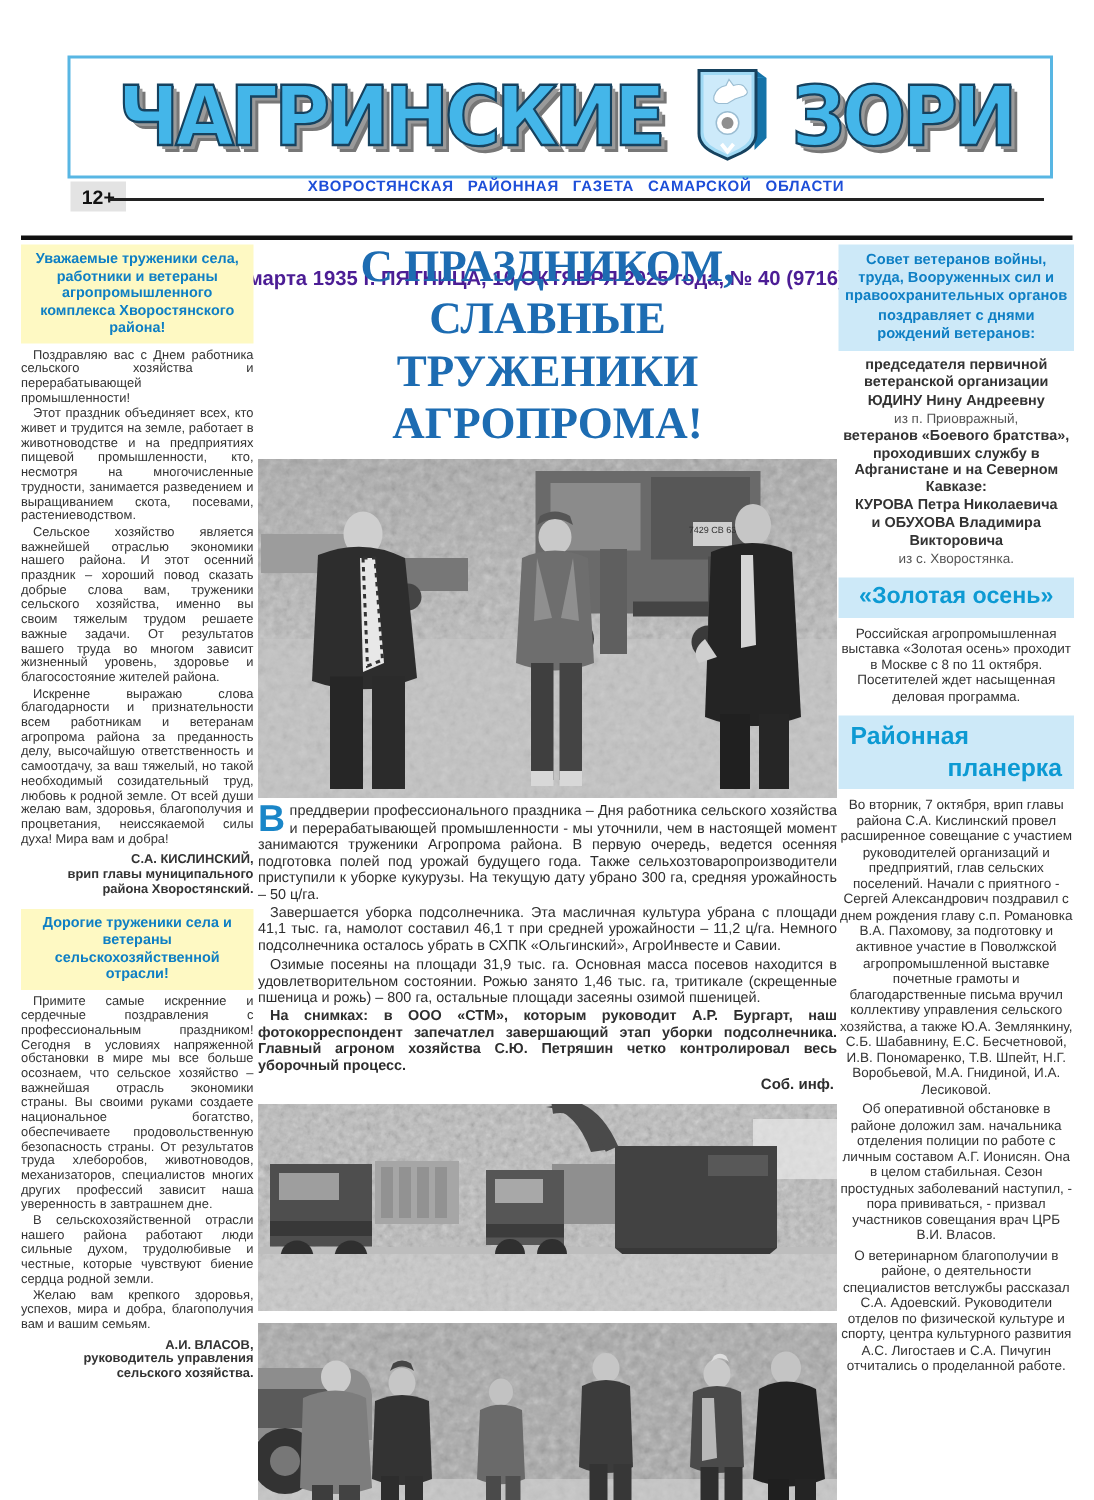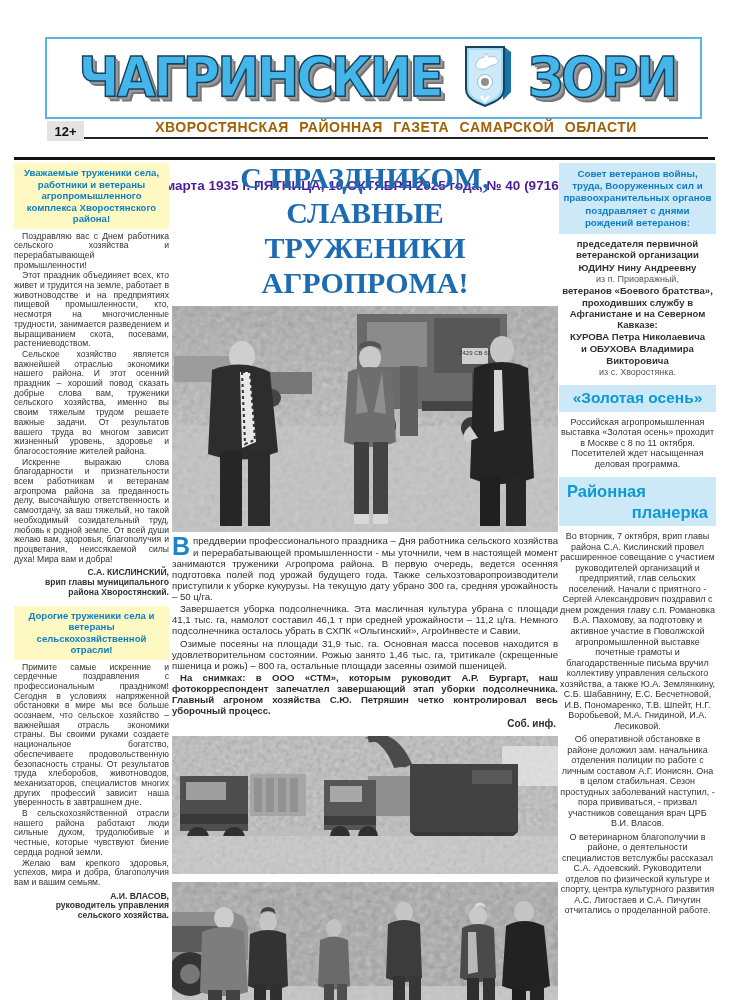--- a/index.html
+++ b/index.html
@@ -8,22 +8,22 @@
 
   
   .mast-box{position:absolute;left:45px;top:37px;width:653px;height:78px;
             border:2px solid #58b6e3;display:flex;align-items:center;justify-content:center;gap:10px;background:#fff;}
   .mast-word{font-family:"DejaVu Sans",sans-serif;font-weight:bold;font-size:54px;line-height:1;
              color:#44b6e9;-webkit-text-stroke:1.5px #16425f;letter-spacing:-3px;
              text-shadow:3px 3px 0 #9a9a9a,5px 5px 0 #777,1px 1px 0 #16425f;
              transform:scaleY(1.02) scaleX(.94);white-space:nowrap;}
   .age-badge{position:absolute;left:47px;top:121px;width:37px;height:20px;background:#e3e3e3;
              font-weight:bold;font-size:13px;color:#111;display:flex;align-items:center;justify-content:center;}
-  .subtitle{position:absolute;left:84px;top:119px;width:624px;text-align:center;
-            color:#a16207;font-weight:bold;font-size:14px;letter-spacing:.5px;word-spacing:6px;
+  .subtitle{position:absolute;left:72px;top:119px;width:624px;text-align:center;
+            color:#1d4ed8;font-weight:bold;font-size:10px;letter-spacing:.5px;word-spacing:6px;
             border-bottom:2px solid #222;padding-bottom:2px;}
   .dateline{position:absolute;left:45px;top:139px;width:667px;text-align:center;
             color:#4c1d95;font-weight:bold;font-size:13.5px;margin-top:39px;}
   .thick-rule{position:absolute;left:14px;top:157px;width:701px;height:3px;background:#111;}
 
   
   .col-left{position:absolute;left:14px;top:163px;width:155px;font-size:8.6px;line-height:1.13;
             text-align:justify;color:#333;font-weight:500;}
   .col-main{position:absolute;left:172px;top:160px;width:386px;}
   .col-right{position:absolute;left:559px;top:163px;width:157px;font-size:9px;line-height:1.17;

